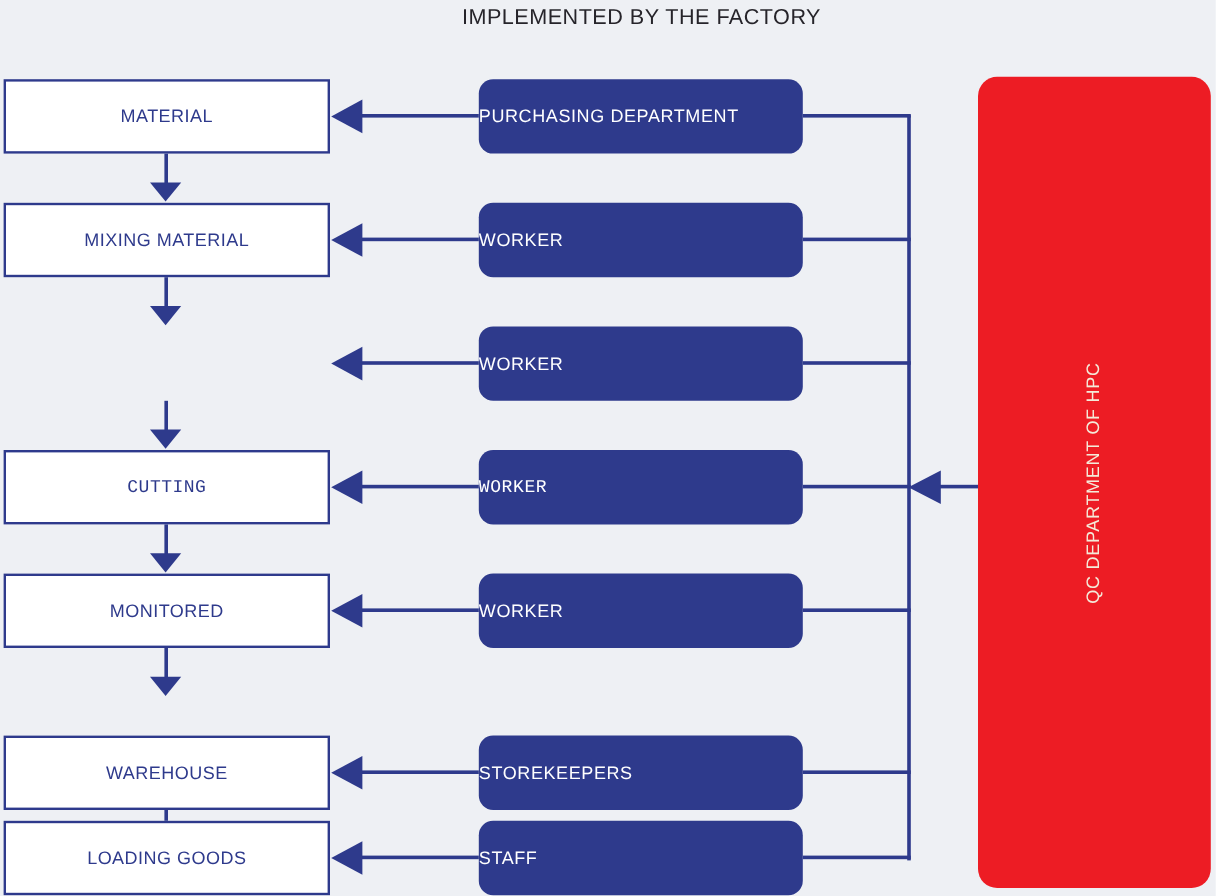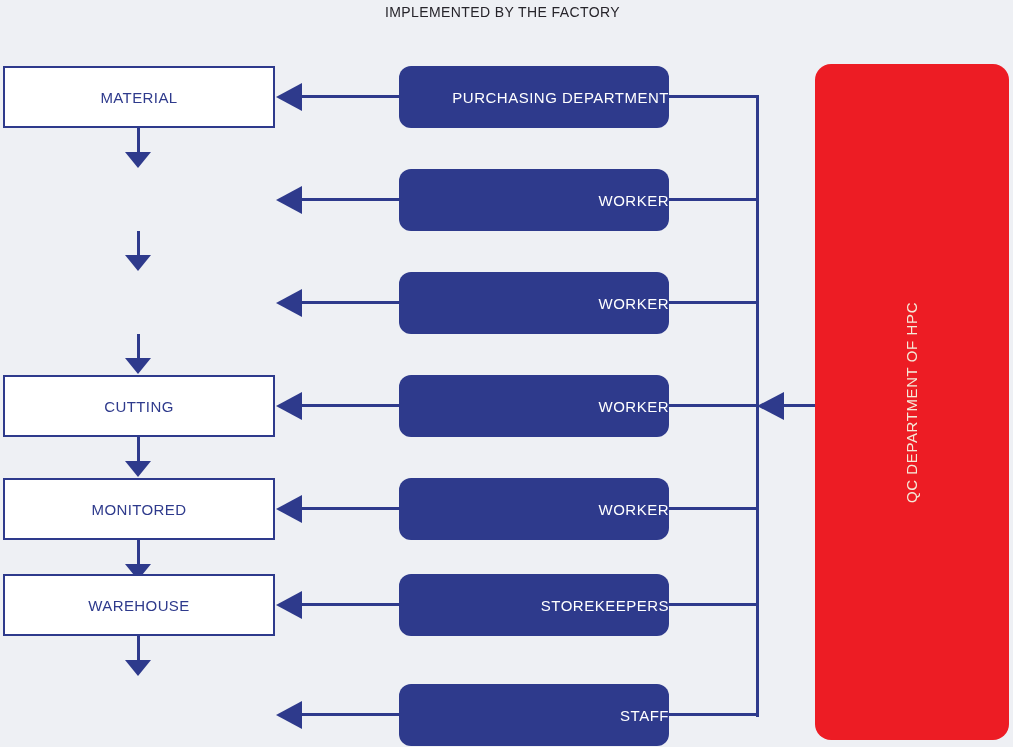--- a/index.html
+++ b/index.html
@@ -17,21 +17,21 @@
   .canvas{
     position:relative;
     width:1013px;
     height:747px;
     background:var(--bg);
     overflow:hidden;
   }
   .title{
     position:absolute;
     top:4px;
-    font-size:14px;
+    font-size:18px;
     letter-spacing:0.4px;
     white-space:nowrap;
     color:var(--title);
   }
   .title.factory{left:385px;}
   .title.hpc{right:8px;color:var(--red);}
 
   .row{position:absolute;left:0;width:1013px;height:103px;}
 
   .process-box{
@@ -50,21 +50,21 @@
     letter-spacing:0.4px;
     white-space:nowrap;
   }
   .actor-box{
     position:absolute;
     left:399px;top:0;
     width:270px;height:62px;
     box-sizing:border-box;
     background:var(--navy);
     border-radius:12px;
-    display:flex;align-items:center;justify-content:flex-end;
+    display:flex;align-items:center;justify-content:flex-start;
   }
   .actor-label{
     color:#ffffff;
     font-size:15px;
     letter-spacing:0.5px;
     white-space:nowrap;
   }
 
   
   .h-arrow-stem{
@@ -162,40 +162,43 @@
     <div class="h-arrow-stem"></div>
     <div class="h-arrow-head"></div>
     <div class="actor-box">
       <span class="actor-label">PURCHASING DEPARTMENT</span>
     </div>
     <div class="trunk-connector"></div>
     <div class="v-arrow-stem"></div>
     <div class="v-arrow-head"></div>
   </div>
       <div class="row" style="top: 169px;">
+    <div class="process-box">
+      <span class="process-label">MIXING MATERIAL</span>
+    </div>
     <div class="h-arrow-stem"></div>
     <div class="h-arrow-head"></div>
     <div class="actor-box">
       <span class="actor-label">WORKER</span>
     </div>
     <div class="trunk-connector"></div>
     <div class="v-arrow-stem"></div>
     <div class="v-arrow-head"></div>
   </div>
       <div class="row" style="top: 272px;">
     <div class="h-arrow-stem"></div>
     <div class="h-arrow-head"></div>
     <div class="actor-box">
       <span class="actor-label">WORKER</span>
     </div>
     <div class="trunk-connector"></div>
     <div class="v-arrow-stem"></div>
     <div class="v-arrow-head"></div>
   </div>
-      <div class="row" style="top: 375px;">
+      <div class="row" style="top: 375px; font-family: Liberation Mono, monospace;">
     <div class="process-box">
       <span class="process-label">CUTTING</span>
     </div>
     <div class="h-arrow-stem"></div>
     <div class="h-arrow-head"></div>
     <div class="actor-box">
       <span class="actor-label">WORKER</span>
     </div>
     <div class="trunk-connector"></div>
     <div class="v-arrow-stem"></div>
@@ -207,34 +210,37 @@
     </div>
     <div class="h-arrow-stem"></div>
     <div class="h-arrow-head"></div>
     <div class="actor-box">
       <span class="actor-label">WORKER</span>
     </div>
     <div class="trunk-connector"></div>
     <div class="v-arrow-stem"></div>
     <div class="v-arrow-head"></div>
   </div>
-      <div class="row" style="top: 574px;">
+      <div class="row" style="top: 613px;">
     <div class="process-box">
       <span class="process-label">WAREHOUSE</span>
     </div>
     <div class="h-arrow-stem"></div>
     <div class="h-arrow-head"></div>
     <div class="actor-box">
       <span class="actor-label">STOREKEEPERS</span>
     </div>
     <div class="trunk-connector"></div>
     <div class="v-arrow-stem"></div>
     <div class="v-arrow-head"></div>
   </div>
       <div class="row" style="top: 684px;">
+    <div class="process-box">
+      <span class="process-label">LOADING GOODS</span>
+    </div>
     <div class="h-arrow-stem"></div>
     <div class="h-arrow-head"></div>
     <div class="actor-box">
       <span class="actor-label">STAFF</span>
     </div>
     <div class="trunk-connector"></div>
 
   </div>
     </div>
 

